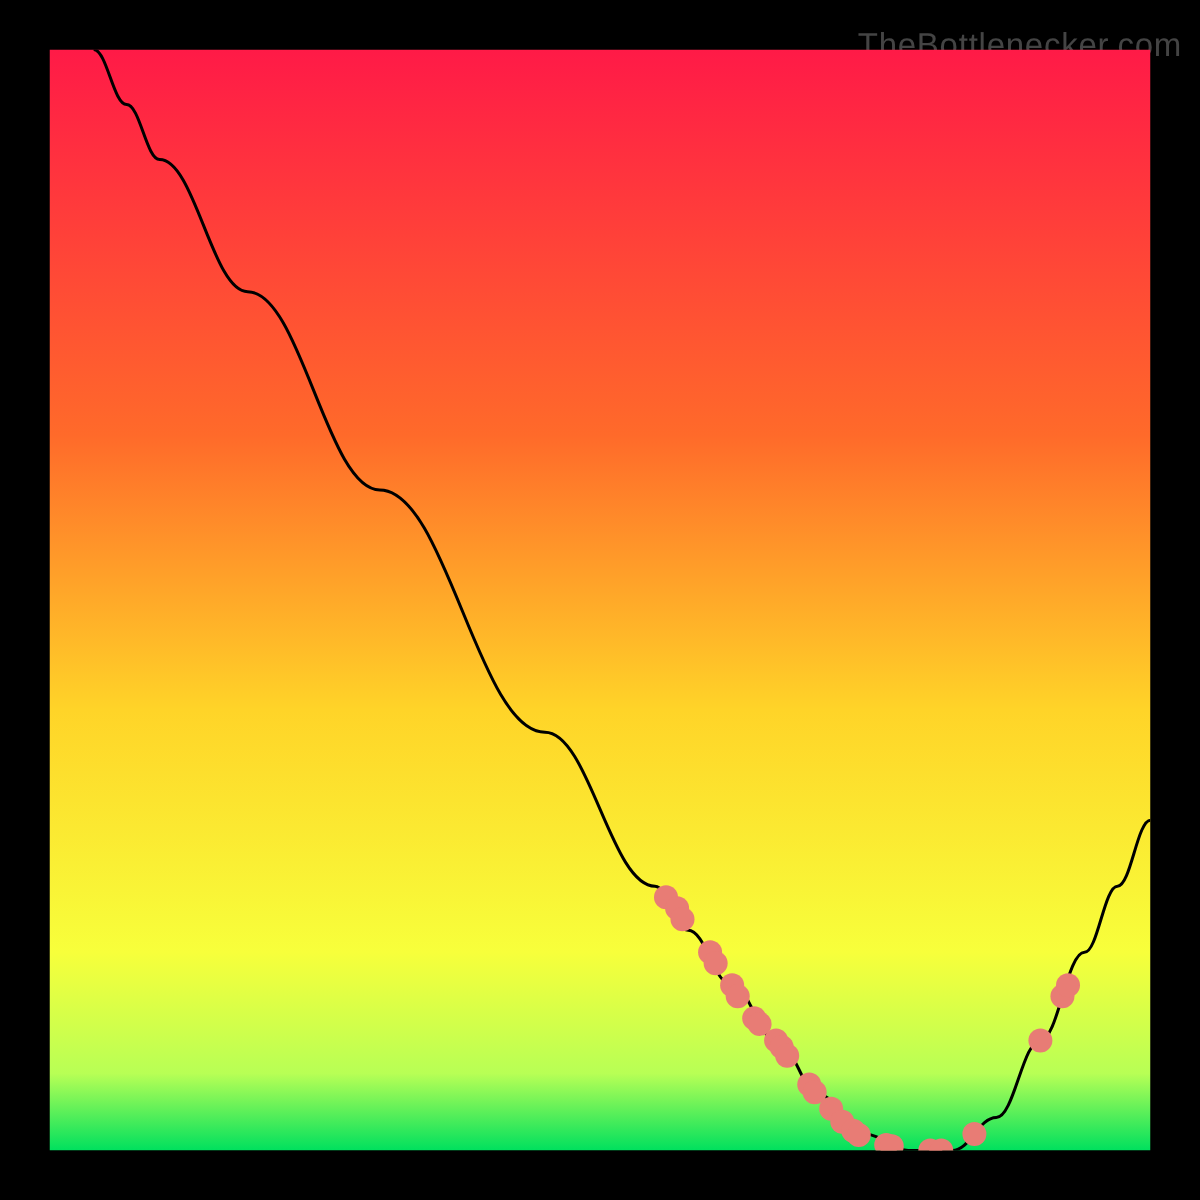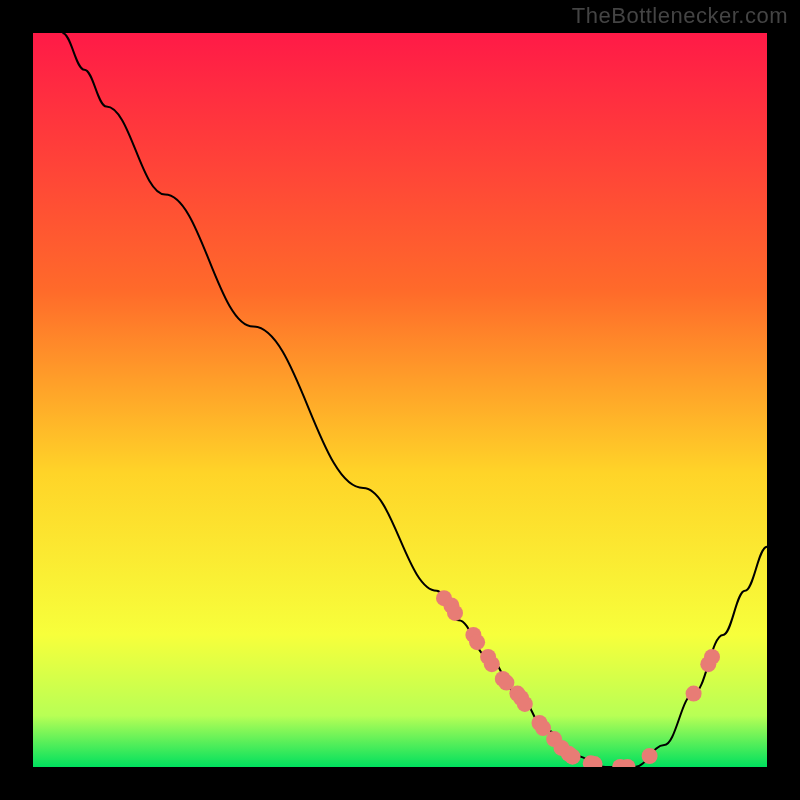--- a/index.html
+++ b/index.html
@@ -12,21 +12,21 @@
     font-family: -apple-system, BlinkMacSystemFont, "Segoe UI", Arial, sans-serif;
   }
   .outer {
     width: 800px;
     height: 800px;
     background: #000;
     position: relative;
   }
   .watermark {
     position: absolute;
-    top: 3px;
+    top: 17px;
     right: 12px;
     color: #444;
     font-size: 22px;
     font-weight: 500;
     letter-spacing: 0.5px;
     user-select: none;
   }
   .plot {
     position: absolute;
     left: 33px;

